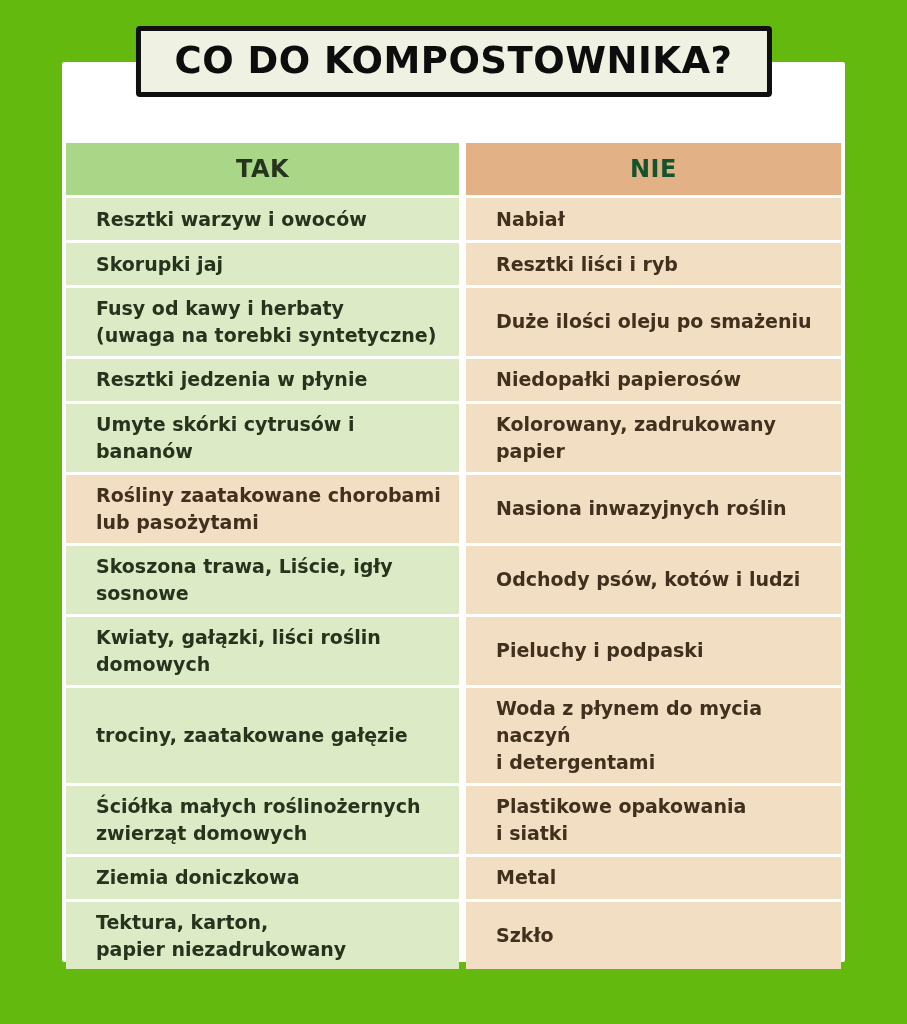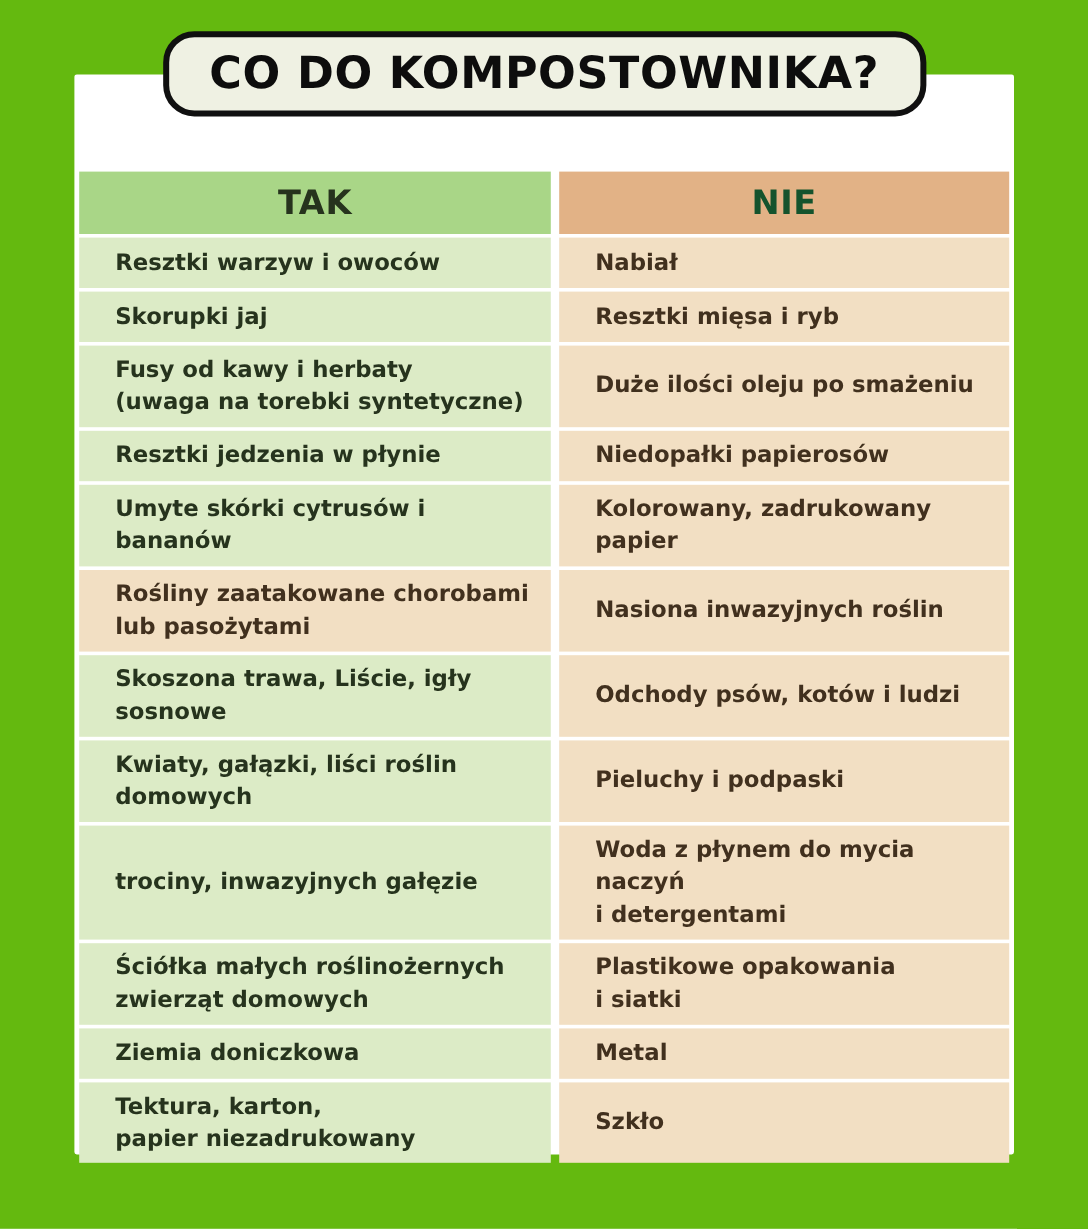--- a/index.html
+++ b/index.html
@@ -28,21 +28,21 @@
     width:783px; height:900px;
     background:var(--card-white);
     border-radius:2px;
   }
   .title-pill{
     position:absolute;
     top:26px; left:50%;
     transform:translateX(-50%);
     background:var(--pill-bg);
     border:5px solid var(--pill-border);
-    border-radius:26px;
+    border-radius:4px;
     padding:8px 34px 10px 34px;
     z-index:5;
     white-space:nowrap;
   }
   .title-pill h1{
     font-size:37px;
     font-weight:800;
     letter-spacing:0.5px;
     color:var(--title-text);
   }
@@ -61,21 +61,21 @@
     font-size:19px;
     font-weight:700;
     line-height:1.42;
     white-space:pre-line;
   }
   .cell.single{min-height:42px;}
   .header-cell{
     justify-content:center;
     padding:0;
     min-height:52px;
-    font-size:28px;
+    font-size:24px;
     font-weight:800;
     letter-spacing:0.5px;
     color:#18200f;
   }
   .yes-cell{background:var(--row-yes);color:var(--text-yes);}
   .no-cell{background:var(--row-no);color:var(--text-no);}
   .header-yes{background:var(--header-yes);}
   .header-no{background:var(--header-no);color:#14532d;}
 </style>
 </head>
@@ -86,36 +86,36 @@
 </div>
 
 <div class="card">
   <div class="compost-table" id="table-root">
     <div class="cell header-cell yes-cell header-yes">TAK</div>
     <div class="cell header-cell no-cell header-no">NIE</div>
 
   <div class="cell yes-cell single">Resztki warzyw i owoców</div>
       <div class="cell no-cell single">Nabiał</div>
       <div class="cell yes-cell single">Skorupki jaj</div>
-      <div class="cell no-cell single">Resztki mięsa i ryb</div>
+      <div class="cell no-cell single">Resztki liści i ryb</div>
       <div class="cell yes-cell">Fusy od kawy i herbaty
 (uwaga na torebki syntetyczne)</div>
       <div class="cell no-cell single">Duże ilości oleju po smażeniu</div>
       <div class="cell yes-cell single">Resztki jedzenia w płynie</div>
       <div class="cell no-cell single">Niedopałki papierosów</div>
       <div class="cell yes-cell single">Umyte skórki cytrusów i bananów</div>
       <div class="cell no-cell single">Kolorowany, zadrukowany papier</div>
       <div class="cell no-cell">Rośliny zaatakowane chorobami
 lub pasożytami</div>
       <div class="cell no-cell single">Nasiona inwazyjnych roślin</div>
       <div class="cell yes-cell single">Skoszona trawa, Liście, igły sosnowe</div>
       <div class="cell no-cell single">Odchody psów, kotów i ludzi</div>
       <div class="cell yes-cell single">Kwiaty, gałązki, liści roślin domowych</div>
       <div class="cell no-cell single">Pieluchy i podpaski</div>
-      <div class="cell yes-cell single">trociny, inwazyjnych gałęzie</div>
+      <div class="cell yes-cell single">trociny, zaatakowane gałęzie</div>
       <div class="cell no-cell">Woda z płynem do mycia naczyń
 i detergentami</div>
       <div class="cell yes-cell">Ściółka małych roślinożernych
 zwierząt domowych</div>
       <div class="cell no-cell">Plastikowe opakowania
 i siatki</div>
       <div class="cell yes-cell single">Ziemia doniczkowa</div>
       <div class="cell no-cell single">Metal</div>
       <div class="cell yes-cell">Tektura, karton,
 papier niezadrukowany</div>

